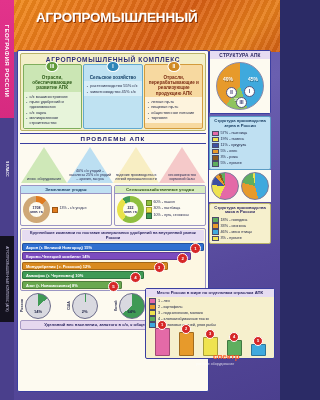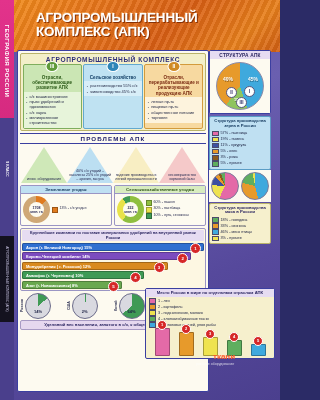--- a/index.html
+++ b/index.html
@@ -179,21 +179,20 @@
     <div class="spine-txt">ГЕОГРАФИЯ РОССИИ</div>
     <div class="spine-sub">9 КЛАСС</div>
     <div class="spine-black">
       <div class="spine-black-txt">АГРОПРОМЫШЛЕННЫЙ КОМПЛЕКС (АПК)</div>
     </div>
   </div>
 
   <div class="header">
     <div class="htitle">
       <span>АГРОПРОМЫШЛЕННЫЙ</span>
-      <span>КОМПЛЕКС (АПК)</span>
     </div>
   </div>
 
   <div class="board">
 
     <div class="apk-band">
       <h2>АГРОПРОМЫШЛЕННЫЙ  КОМПЛЕКС</h2>
       <div class="apk-cols">
 
         <div class="col c1">
@@ -464,16 +463,16 @@
         </div>
       <div class="cbar" style="background:#5fae5f;height:52%">
           <span class="cn">4</span>
         </div>
       <div class="cbar" style="background:#3fa9dd;height:38%">
           <span class="cn">5</span>
         </div>
     </div>
   </div>
 
-  <div class="wm wm3"><b>ткани</b></div>
+  <div class="wm wm3"><b>спектр</b></div>
   <div class="wm wm4">учебное оборудование</div>
 
 </div>
 
 </body></html>

